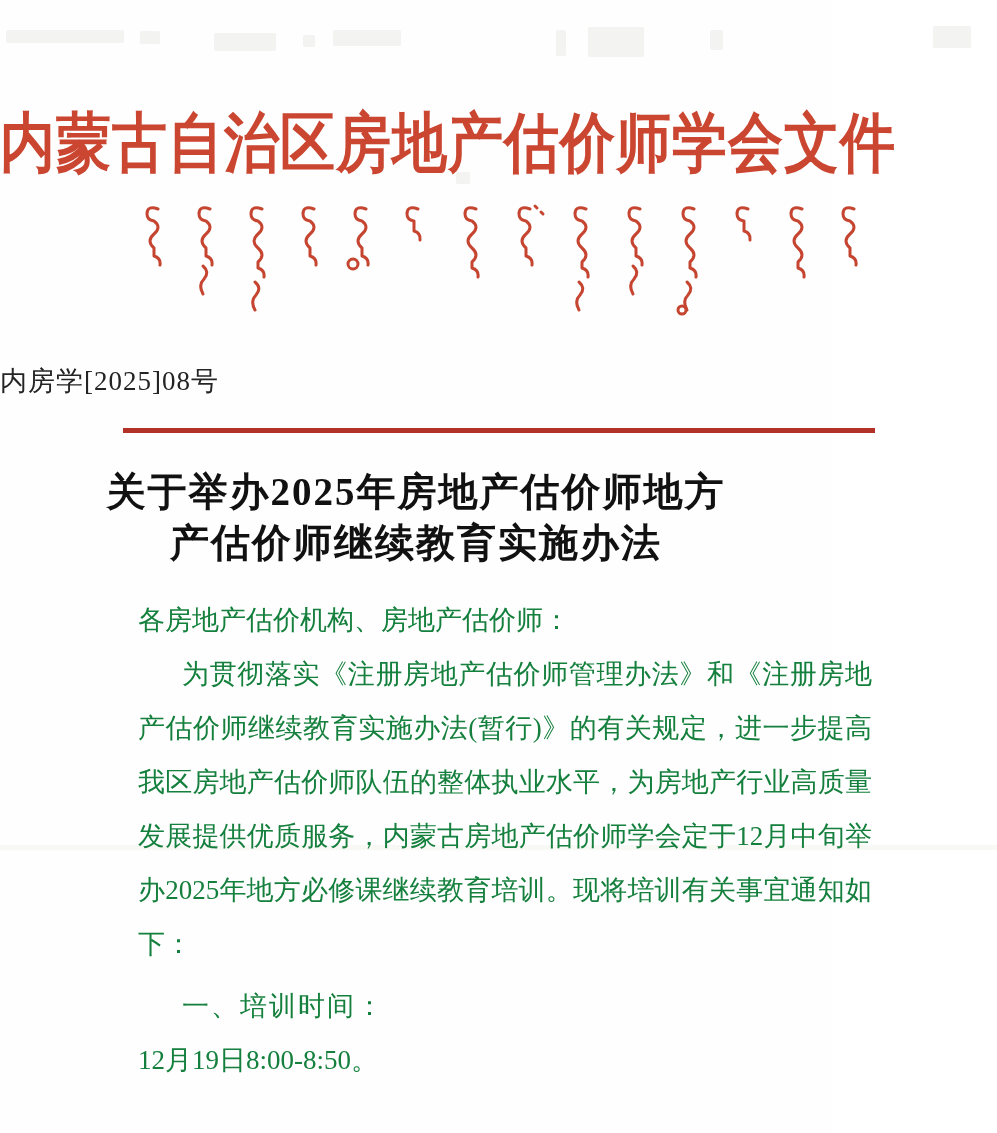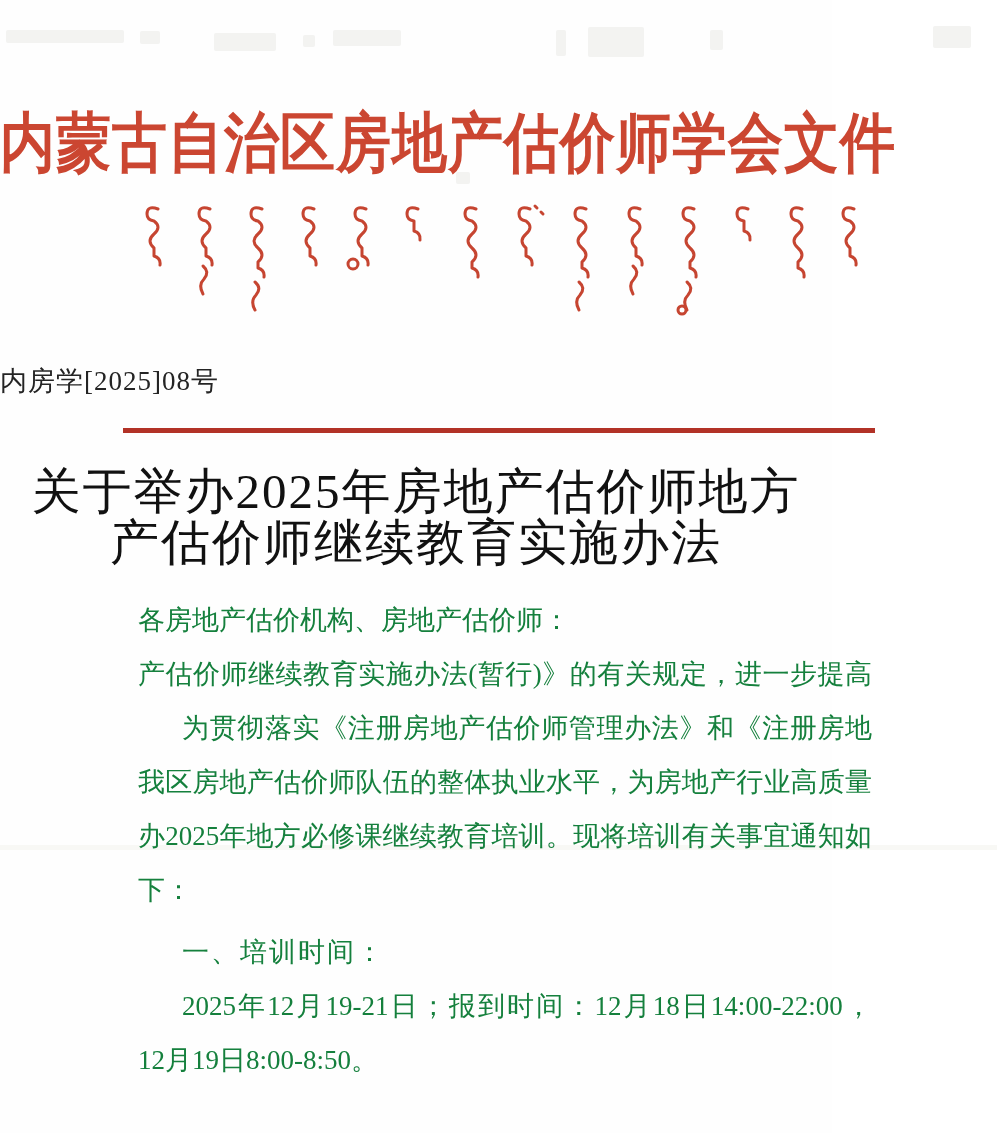--- a/index.html
+++ b/index.html
@@ -35,22 +35,22 @@
     text-align:left; font-size:27px; letter-spacing:1px; color:#242424;
   }
 
   .red-rule {
     position:absolute; top:428px; left:123px; width:752px; height:5px;
     background:#b23227;
   }
 
   .subject {
     position:absolute; top:466px; left:0; width:100%;
-    text-align:center; font-weight:400; color:#111;
-    font-size:49px; line-height:51px; letter-spacing:2px;
+    text-align:center; font-weight:700; color:#111;
+    font-size:39px; line-height:51px; letter-spacing:2px;
   }
 
   .body-text { position:absolute; top:593px; left:138px; width:734px; font-size:27px; }
   .line { height:54px; line-height:54px; margin:0; color:#15803d; }
   .just { text-align:justify; text-align-last:justify; }
   .indent { text-indent:44px; }
   .sec-gap { margin-top:8px; }
   .heading {
     font-family:"Liberation Sans","DejaVu Sans",sans-serif;
     font-weight:400; letter-spacing:2px;
@@ -116,23 +116,23 @@
 
   <div class="red-rule"></div>
 
   <div class="subject">
     <div>关于举办2025年房地产估价师地方</div>
     <div>产估价师继续教育实施办法</div>
   </div>
 
   <div class="body-text">
     <p class="line">各房地产估价机构、房地产估价师：</p>
+    <p class="line just indent">为贯彻落实《注册房地产估价师管理办法》和《注册房地</p>
     <p class="line just">产估价师继续教育实施办法(暂行)》的有关规定，进一步提高</p>
-    <p class="line just indent">为贯彻落实《注册房地产估价师管理办法》和《注册房地</p>
     <p class="line just">我区房地产估价师队伍的整体执业水平，为房地产行业高质量</p>
+    <p class="line just">发展提供优质服务，内蒙古房地产估价师学会定于12月中旬举</p>
     <p class="line just">办2025年地方必修课继续教育培训。现将培训有关事宜通知如</p>
     <p class="line">下：</p>
     <p class="line heading indent sec-gap">一、培训时间：</p>
-    <p class="line just indent">2025年12月19-21日；报到时间：12月18日14:00-22:00，</p>
     <p class="line">12月19日8:00-8:50。</p>
   </div>
 
 </div>
 
 </body></html>

